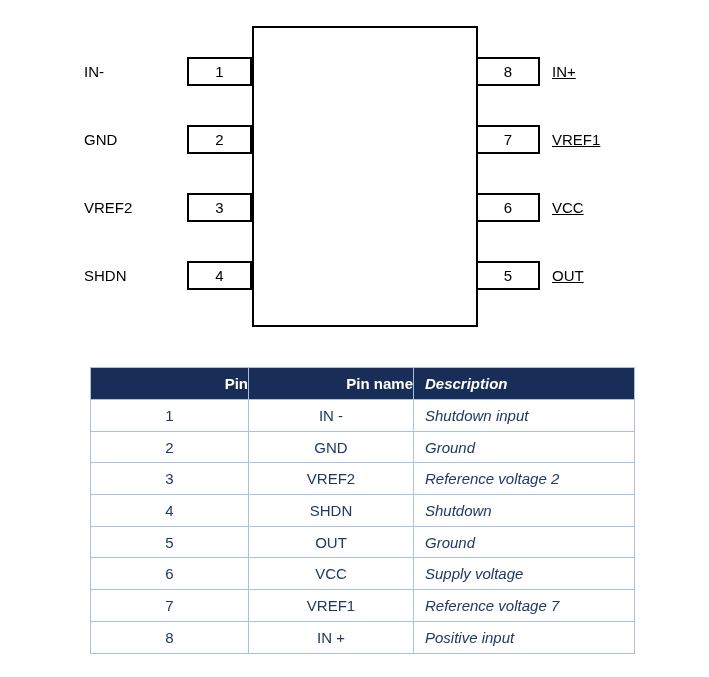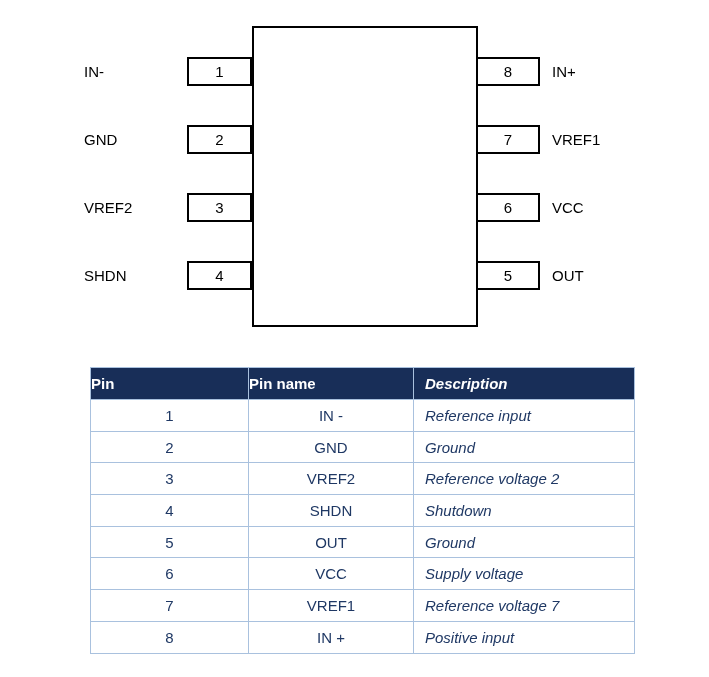--- a/index.html
+++ b/index.html
@@ -38,21 +38,21 @@
   .pin-box.right { left: 476px; width: 64px; }
   .pin-label {
     position: absolute;
     height: 29px;
     line-height: 29px;
     font-size: 15px;
     color: #000000;
     white-space: nowrap;
   }
   .pin-label.left  { left: 84px;  width: 124px; text-align: left; }
-  .pin-label.right { left: 552px; text-align: center; }
+  .pin-label.right { left: 552px; text-align: center; text-decoration: underline; }
 
   
   .pin-table {
     position: absolute;
     left: 90px; top: 367px;
     width: 544px;
     border-collapse: collapse;
     table-layout: fixed;
     font-size: 15px;
     color: #1f3864;
@@ -60,21 +60,21 @@
   .pin-table th, .pin-table td {
     border: 1px solid #a9c1de;
     overflow: hidden;
     white-space: nowrap;
   }
   .pin-table th {
     height: 32px;
     background: #182e58;
     color: #ffffff;
     font-weight: bold;
-    text-align: left;
+    text-align: right;
   }
   .pin-table td {
     height: 31.7px;
     text-align: center;
     background: #ffffff;
   }
   .pin-table th.col-desc, .pin-table td.col-desc {
     text-align: left;
     padding-left: 11px;
     font-style: italic;
@@ -121,21 +121,21 @@
     <tr>
       <th>Pin</th>
       <th>Pin name</th>
       <th class="col-desc">Description</th>
     </tr>
   </thead>
   <tbody>
     <tr>
       <td>1</td>
       <td>IN -</td>
-      <td class="col-desc">Reference input</td>
+      <td class="col-desc">Shutdown input</td>
     </tr>
     <tr>
       <td>2</td>
       <td>GND</td>
       <td class="col-desc">Ground</td>
     </tr>
     <tr>
       <td>3</td>
       <td>VREF2</td>
       <td class="col-desc">Reference voltage 2</td>

